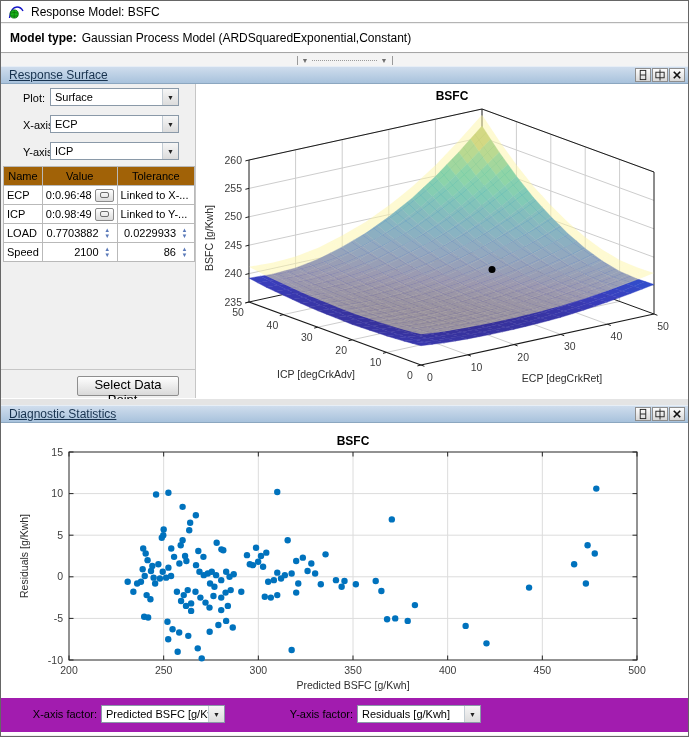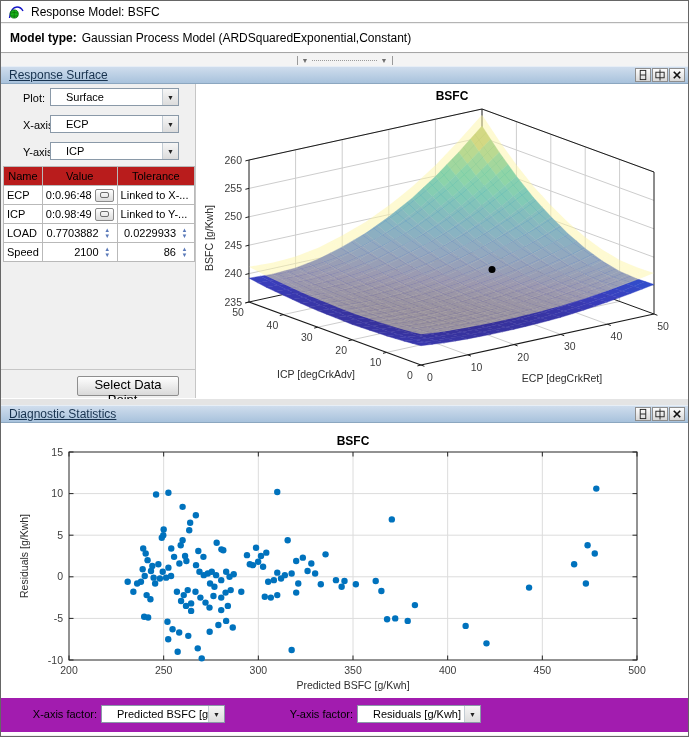--- a/index.html
+++ b/index.html
@@ -30,29 +30,29 @@
   .panel-header .ptitle { padding-left:8px; font-size:12px; color:#17324e;text-decoration:underline; }
   .panel-header .pbtns { margin-left:auto; display:flex; gap:1px; padding-right:3px; }
   .pbtn { width:16px; height:14px; border:1px solid #8e8e8e; background:linear-gradient(#fdfdfd,#d8d8d8);
     display:flex; align-items:center; justify-content:center; }
   
   #rs-left { position:absolute; left:0; top:83px; width:195px; height:314px; background:#f0f0f0;
     border-right:1px solid #c6c6c6; }
   .ctl-label { position:absolute; left:22px; font-size:11px; color:#000; }
   .combo { position:absolute; height:18px; background:#fff; border:1px solid #8a99a8;
     display:flex; align-items:center; cursor:default; }
-  .combo .ctext { flex:1; padding:0 15px; white-space:nowrap; overflow:hidden; font-size:11px; }
+  .combo .ctext { flex:1; padding:0 4px; white-space:nowrap; overflow:hidden; font-size:11px; }
   .combo .carrow { width:16px; height:100%; background:linear-gradient(#f6f6f6,#dcdcdc);
     border-left:1px solid #c3ccd4; display:flex; align-items:center; justify-content:center;
     font-size:7px; color:#222; }
   
   #factor-table { position:absolute; left:2px; top:82px; border-collapse:collapse; background:#fff; }
   #factor-table th, #factor-table td { border:1px solid #b9b9b9; font-weight:normal; font-size:11px;
     height:19px; padding:0 3px; }
-  #factor-table th { background:#b91c1c; text-align:center; }
+  #factor-table th { background:#a16207; text-align:center; }
   #factor-table td.name { width:36px; }
   #factor-table td.val { width:75px; }
   #factor-table td.tol { width:78px; max-width:78px; white-space:nowrap; overflow:hidden; }
   .cellflex { display:flex; align-items:center; justify-content:center; gap:2px; }
   .cellflex .num { flex:1; }
   .num.right { text-align:right; }
   .spin { width:13px; height:16px; display:flex; flex-direction:column; align-items:center;
     justify-content:center; color:#5a79b8; font-size:6px; line-height:6px; cursor:default; }
   .editbtn { width:19px; height:13px; border:1px solid #8a8a8a; border-radius:2px;
     background:linear-gradient(#ffffff,#dcdcdc); display:flex; align-items:center; justify-content:center; }

